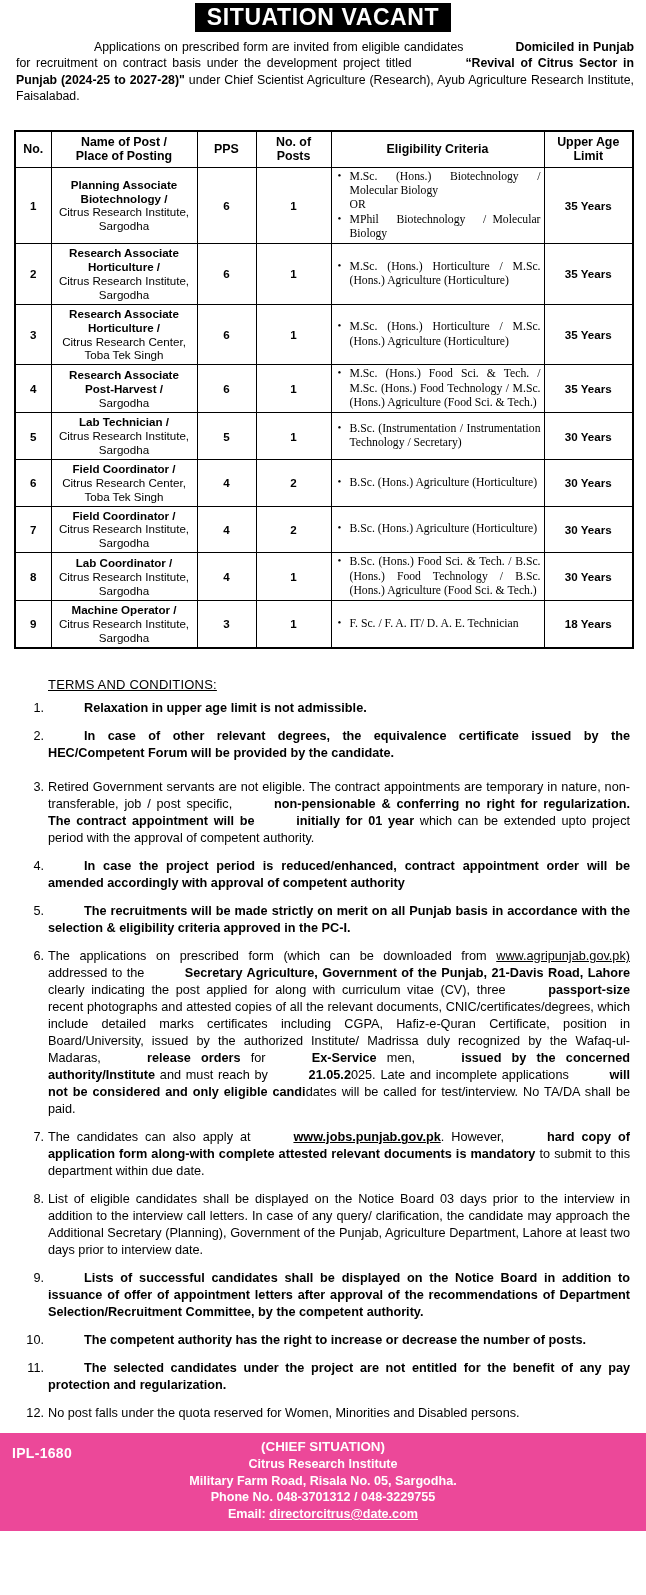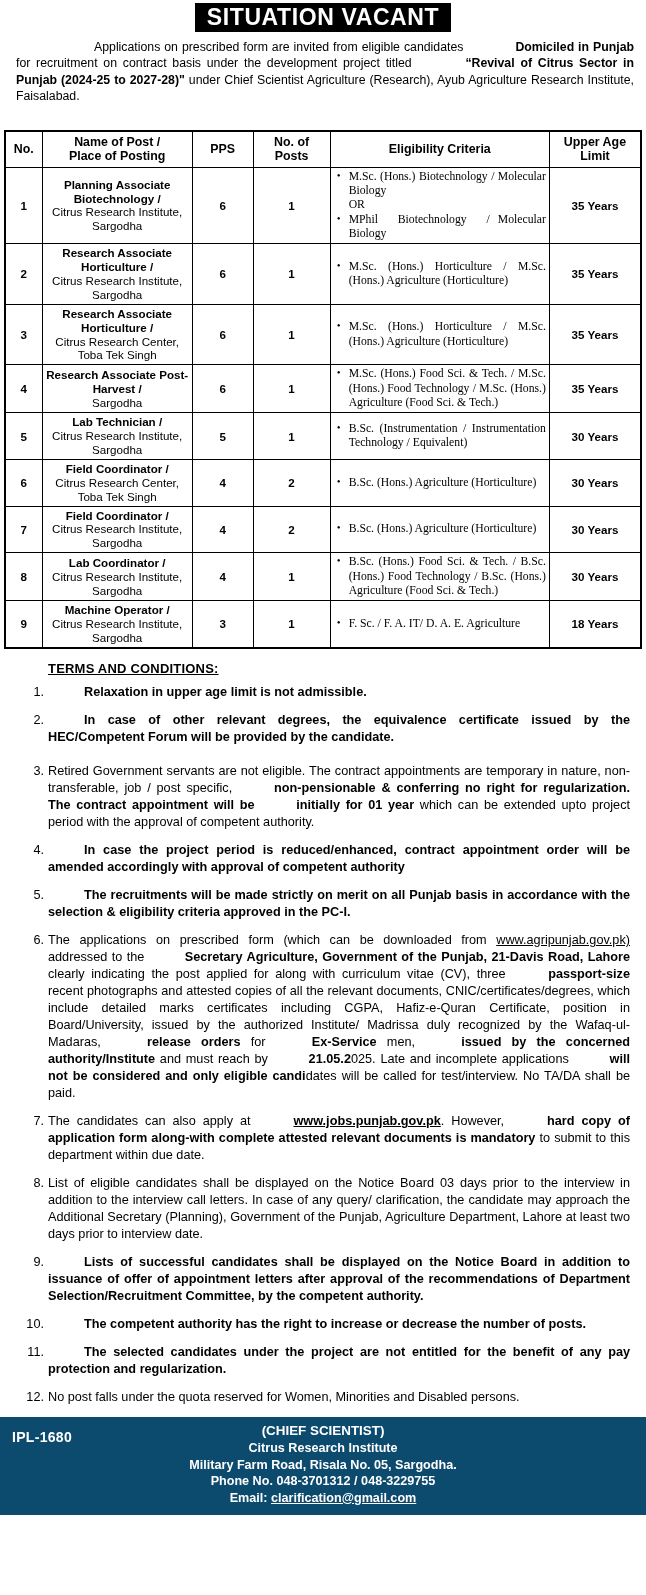--- a/index.html
+++ b/index.html
@@ -42,21 +42,21 @@
   .intro {
     margin: 7px 12px 8px 16px;
     font-size: 12.3px;
     line-height: 1.33;
     text-align: justify;
     text-indent: 78px;
   }
   .intro b { font-weight: bold; margin-left: 48px; }
 
   
-  .tbl-wrap { padding: 0 4px; margin-top: 25px; }
+  .tbl-wrap { padding: 0 14px; margin-top: 25px; }
   table.jobs {
     width: 100%;
     border-collapse: collapse;
     border: 2px solid #000;
     table-layout: fixed;
   }
   table.jobs th, table.jobs td {
     border: 1px solid #000;
     vertical-align: middle;
     padding: 2px 3px;
@@ -110,22 +110,22 @@
     content: "\2022";
     position: absolute;
     left: -12px;
     top: -1px;
     font-size: 11px;
   }
   ul.elig li.plain { padding-left: 0; }
 
   
   .terms-head {
-    margin: 12px 0 8px 48px;
-    font-weight: bold;
+    margin: 28px 0 8px 48px;
+    font-weight: normal;
     font-size: 13px;
     text-decoration: underline;
     letter-spacing: 0.2px;
   }
   ol.terms {
     margin: 0 16px 0 22px;
     padding: 0 0 0 26px;
     list-style: none;
     counter-reset: tc;
   }
@@ -146,21 +146,21 @@
     font-size: 12.7px;
     font-weight: normal;
   }
   ol.terms > li.gap-after { margin-bottom: 17px; }
   ol.terms b { font-weight: bold; margin-left: 36px; }
   ol.terms u, .u { text-decoration: underline; }
 
   
   .footer {
     margin-top: 10px;
-    background: #0c4a6e;
+    background: #ec4899;
     color: #ffffff;
     position: relative;
     padding: 5px 0 9px 0;
     min-height: 86px;
     box-sizing: border-box;
   }
   .footer .ipl {
     position: absolute;
     left: 12px;
     top: 12px;
@@ -274,21 +274,21 @@
           <tr>
             <td class="c-no">5</td>
             <td class="c-name">
               <span class="post-title">Lab Technician /</span>
               <span class="post-place">Citrus Research Institute, Sargodha</span>
             </td>
             <td class="c-pps">5</td>
             <td class="c-posts">1</td>
             <td class="c-elig">
               <ul class="elig">
-                <li class="bulleted">B.Sc. (Instrumentation / Instrumentation Technology / Equivalent)</li>
+                <li class="bulleted">B.Sc. (Instrumentation / Instrumentation Technology / Secretary)</li>
               </ul>
             </td>
             <td class="c-age">30 Years</td>
           </tr>
           <tr>
             <td class="c-no">6</td>
             <td class="c-name">
               <span class="post-title">Field Coordinator /</span>
               <span class="post-place">Citrus Research Center, Toba Tek Singh</span>
             </td>
@@ -334,21 +334,21 @@
           <tr>
             <td class="c-no">9</td>
             <td class="c-name">
               <span class="post-title">Machine Operator /</span>
               <span class="post-place">Citrus Research Institute, Sargodha</span>
             </td>
             <td class="c-pps">3</td>
             <td class="c-posts">1</td>
             <td class="c-elig">
               <ul class="elig">
-                <li class="bulleted">F. Sc. / F. A. IT/ D. A. E. Agriculture</li>
+                <li class="bulleted">F. Sc. / F. A. IT/ D. A. E. Technician</li>
               </ul>
             </td>
             <td class="c-age">18 Years</td>
           </tr>
         </tbody>
     </table>
   </div>
 
   <div class="terms-head">TERMS AND CONDITIONS:</div>
   <ol class="terms" id="terms-list">
@@ -362,21 +362,21 @@
       <li>List of eligible candidates shall be displayed on the Notice Board 03 days prior to the interview in addition to the interview call letters. In case of any query/ clarification, the candidate may approach the Additional Secretary (Planning), Government of the Punjab, Agriculture Department, Lahore at least two days prior to interview date.</li>
       <li><b>Lists of successful candidates shall be displayed on the Notice Board in addition to issuance of offer of appointment letters after approval of the recommendations of Department Selection/Recruitment Committee, by the competent authority.</b></li>
       <li><b>The competent authority has the right to increase or decrease the number of posts.</b></li>
       <li><b>The selected candidates under the project are not entitled for the benefit of any pay protection and regularization.</b></li>
       <li>No post falls under the quota reserved for Women, Minorities and Disabled persons.</li>
     </ol>
 
   <div class="footer">
     <div class="ipl">IPL-1680</div>
     <div class="fcenter">
-      <div class="l1">(CHIEF SCIENTIST)</div>
+      <div class="l1">(CHIEF SITUATION)</div>
       <div>Citrus Research Institute</div>
       <div>Military Farm Road, Risala No. 05, Sargodha.</div>
       <div>Phone No. 048-3701312 / 048-3229755</div>
-      <div><span>Email: </span><span class="email-addr">clarification@gmail.com</span></div>
+      <div><span>Email: </span><span class="email-addr">directorcitrus@date.com</span></div>
     </div>
   </div>
 
 </div>
 
 </body></html>

